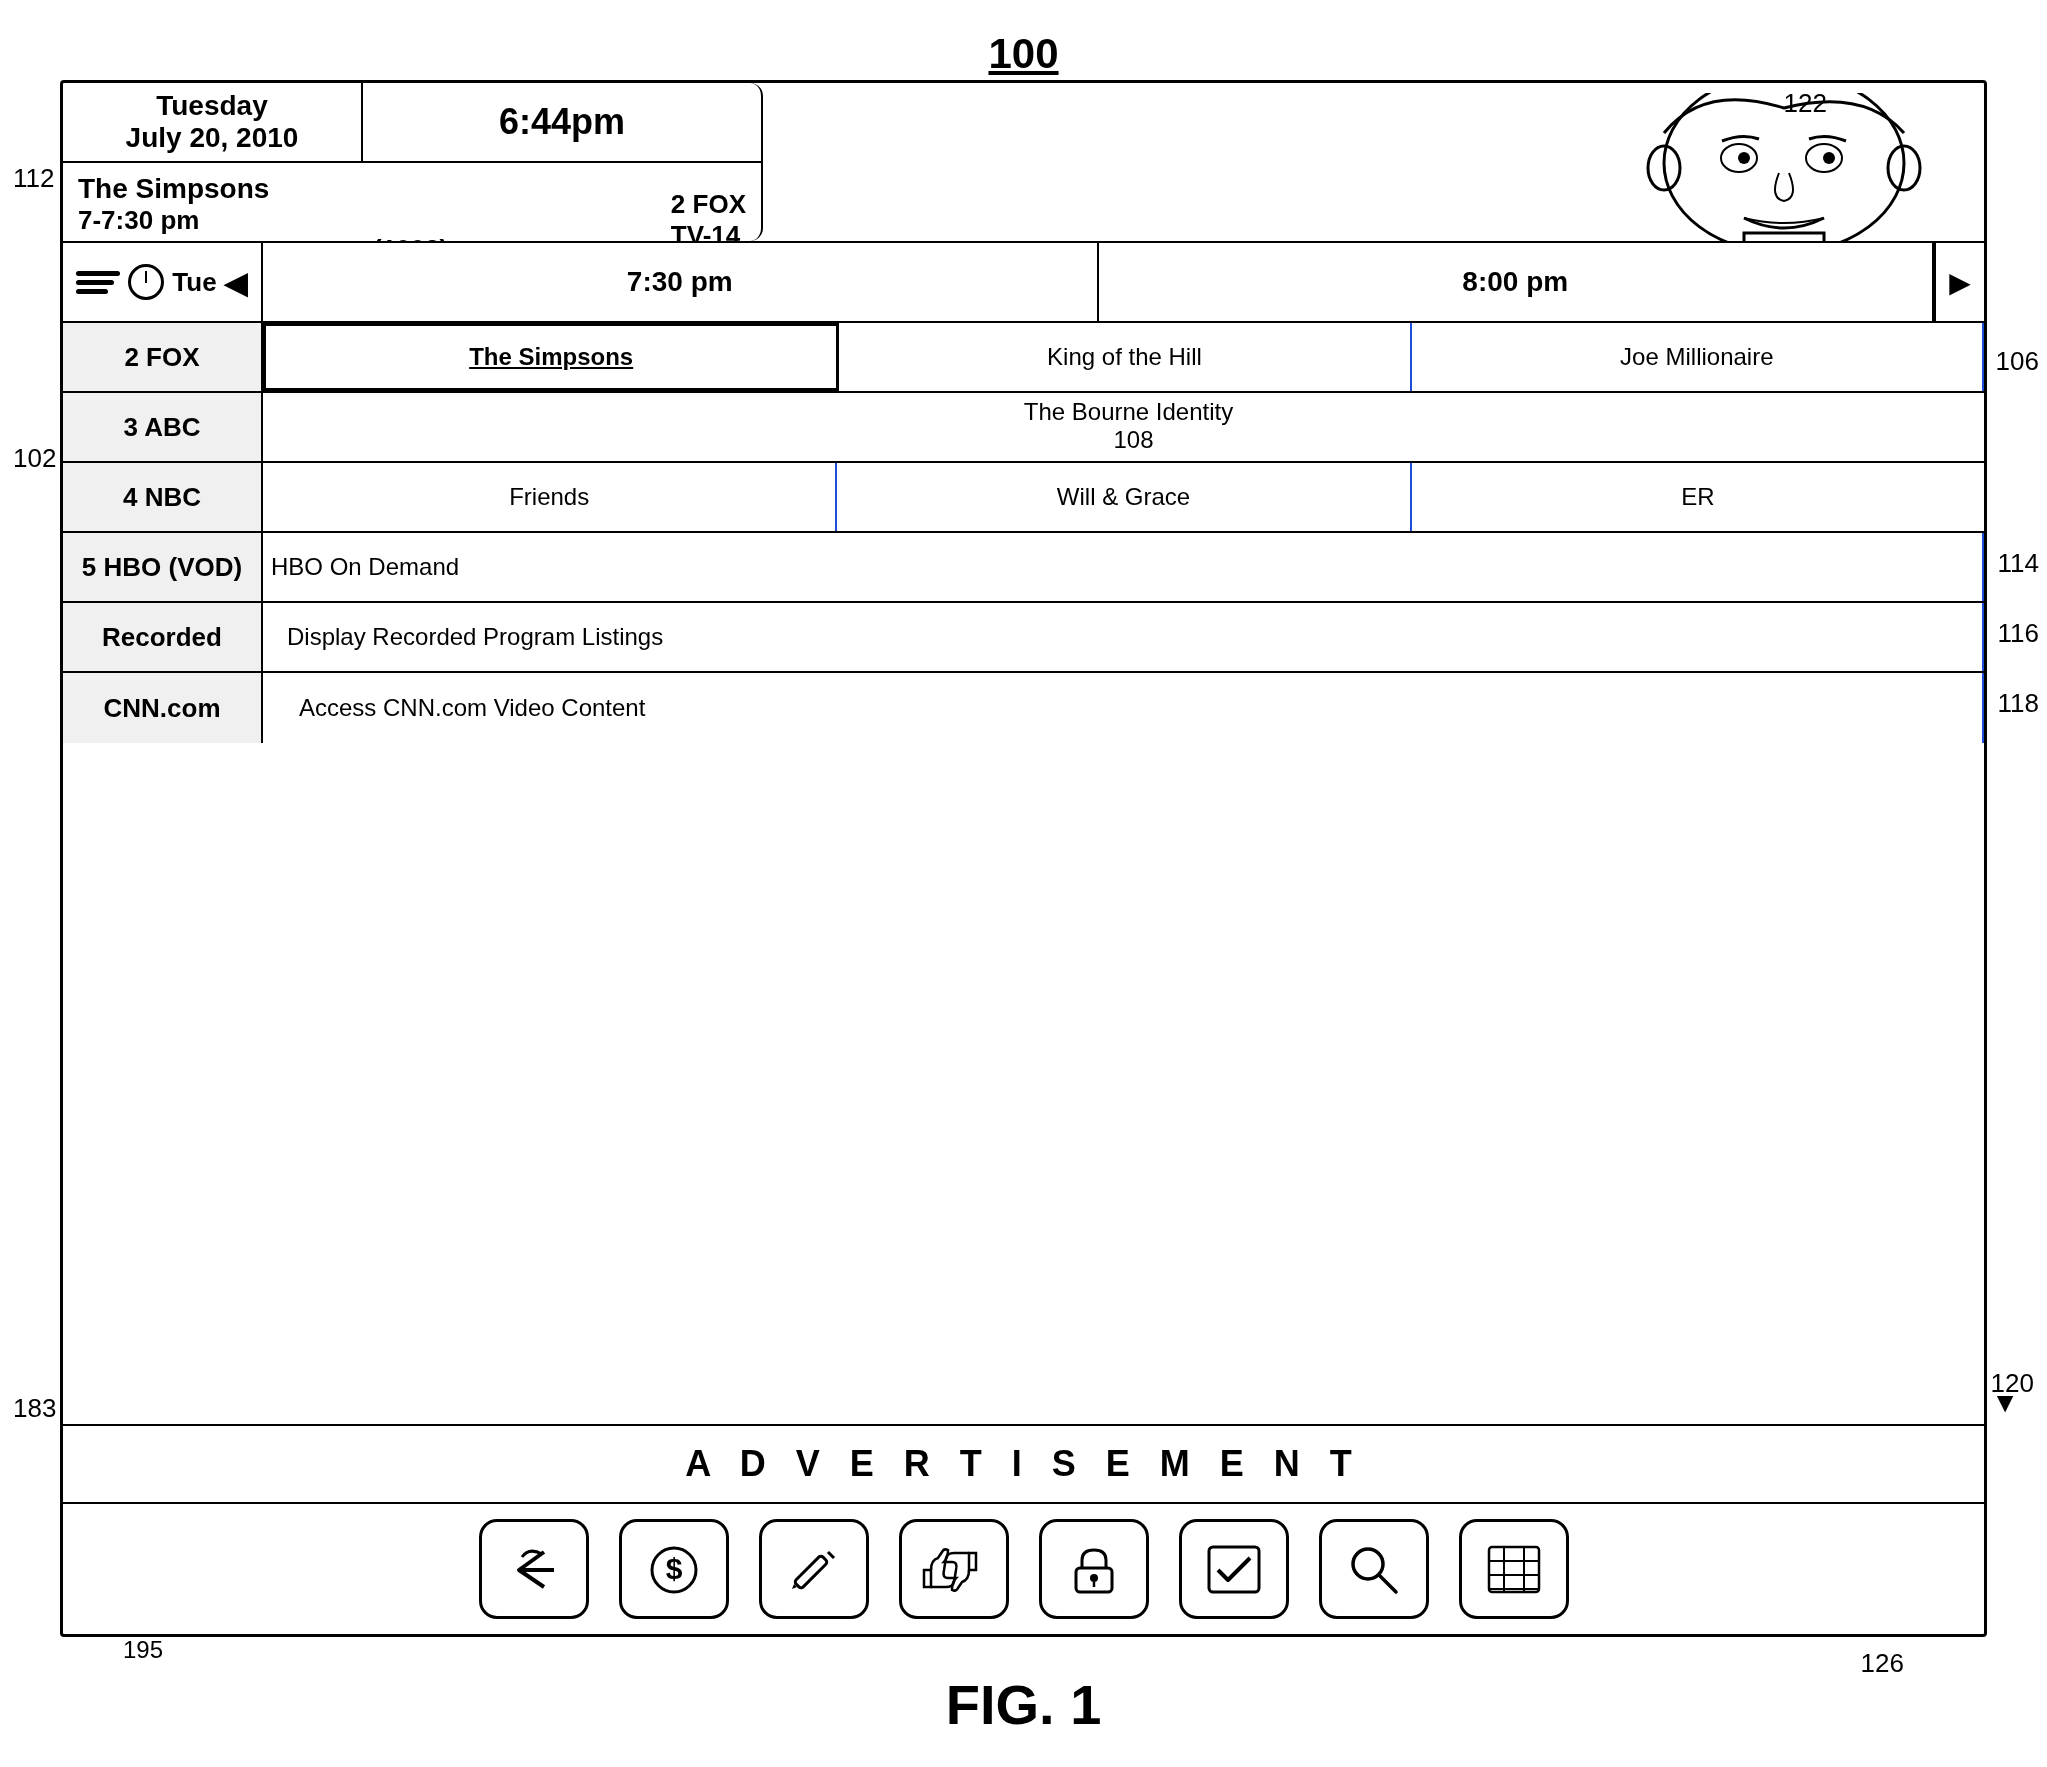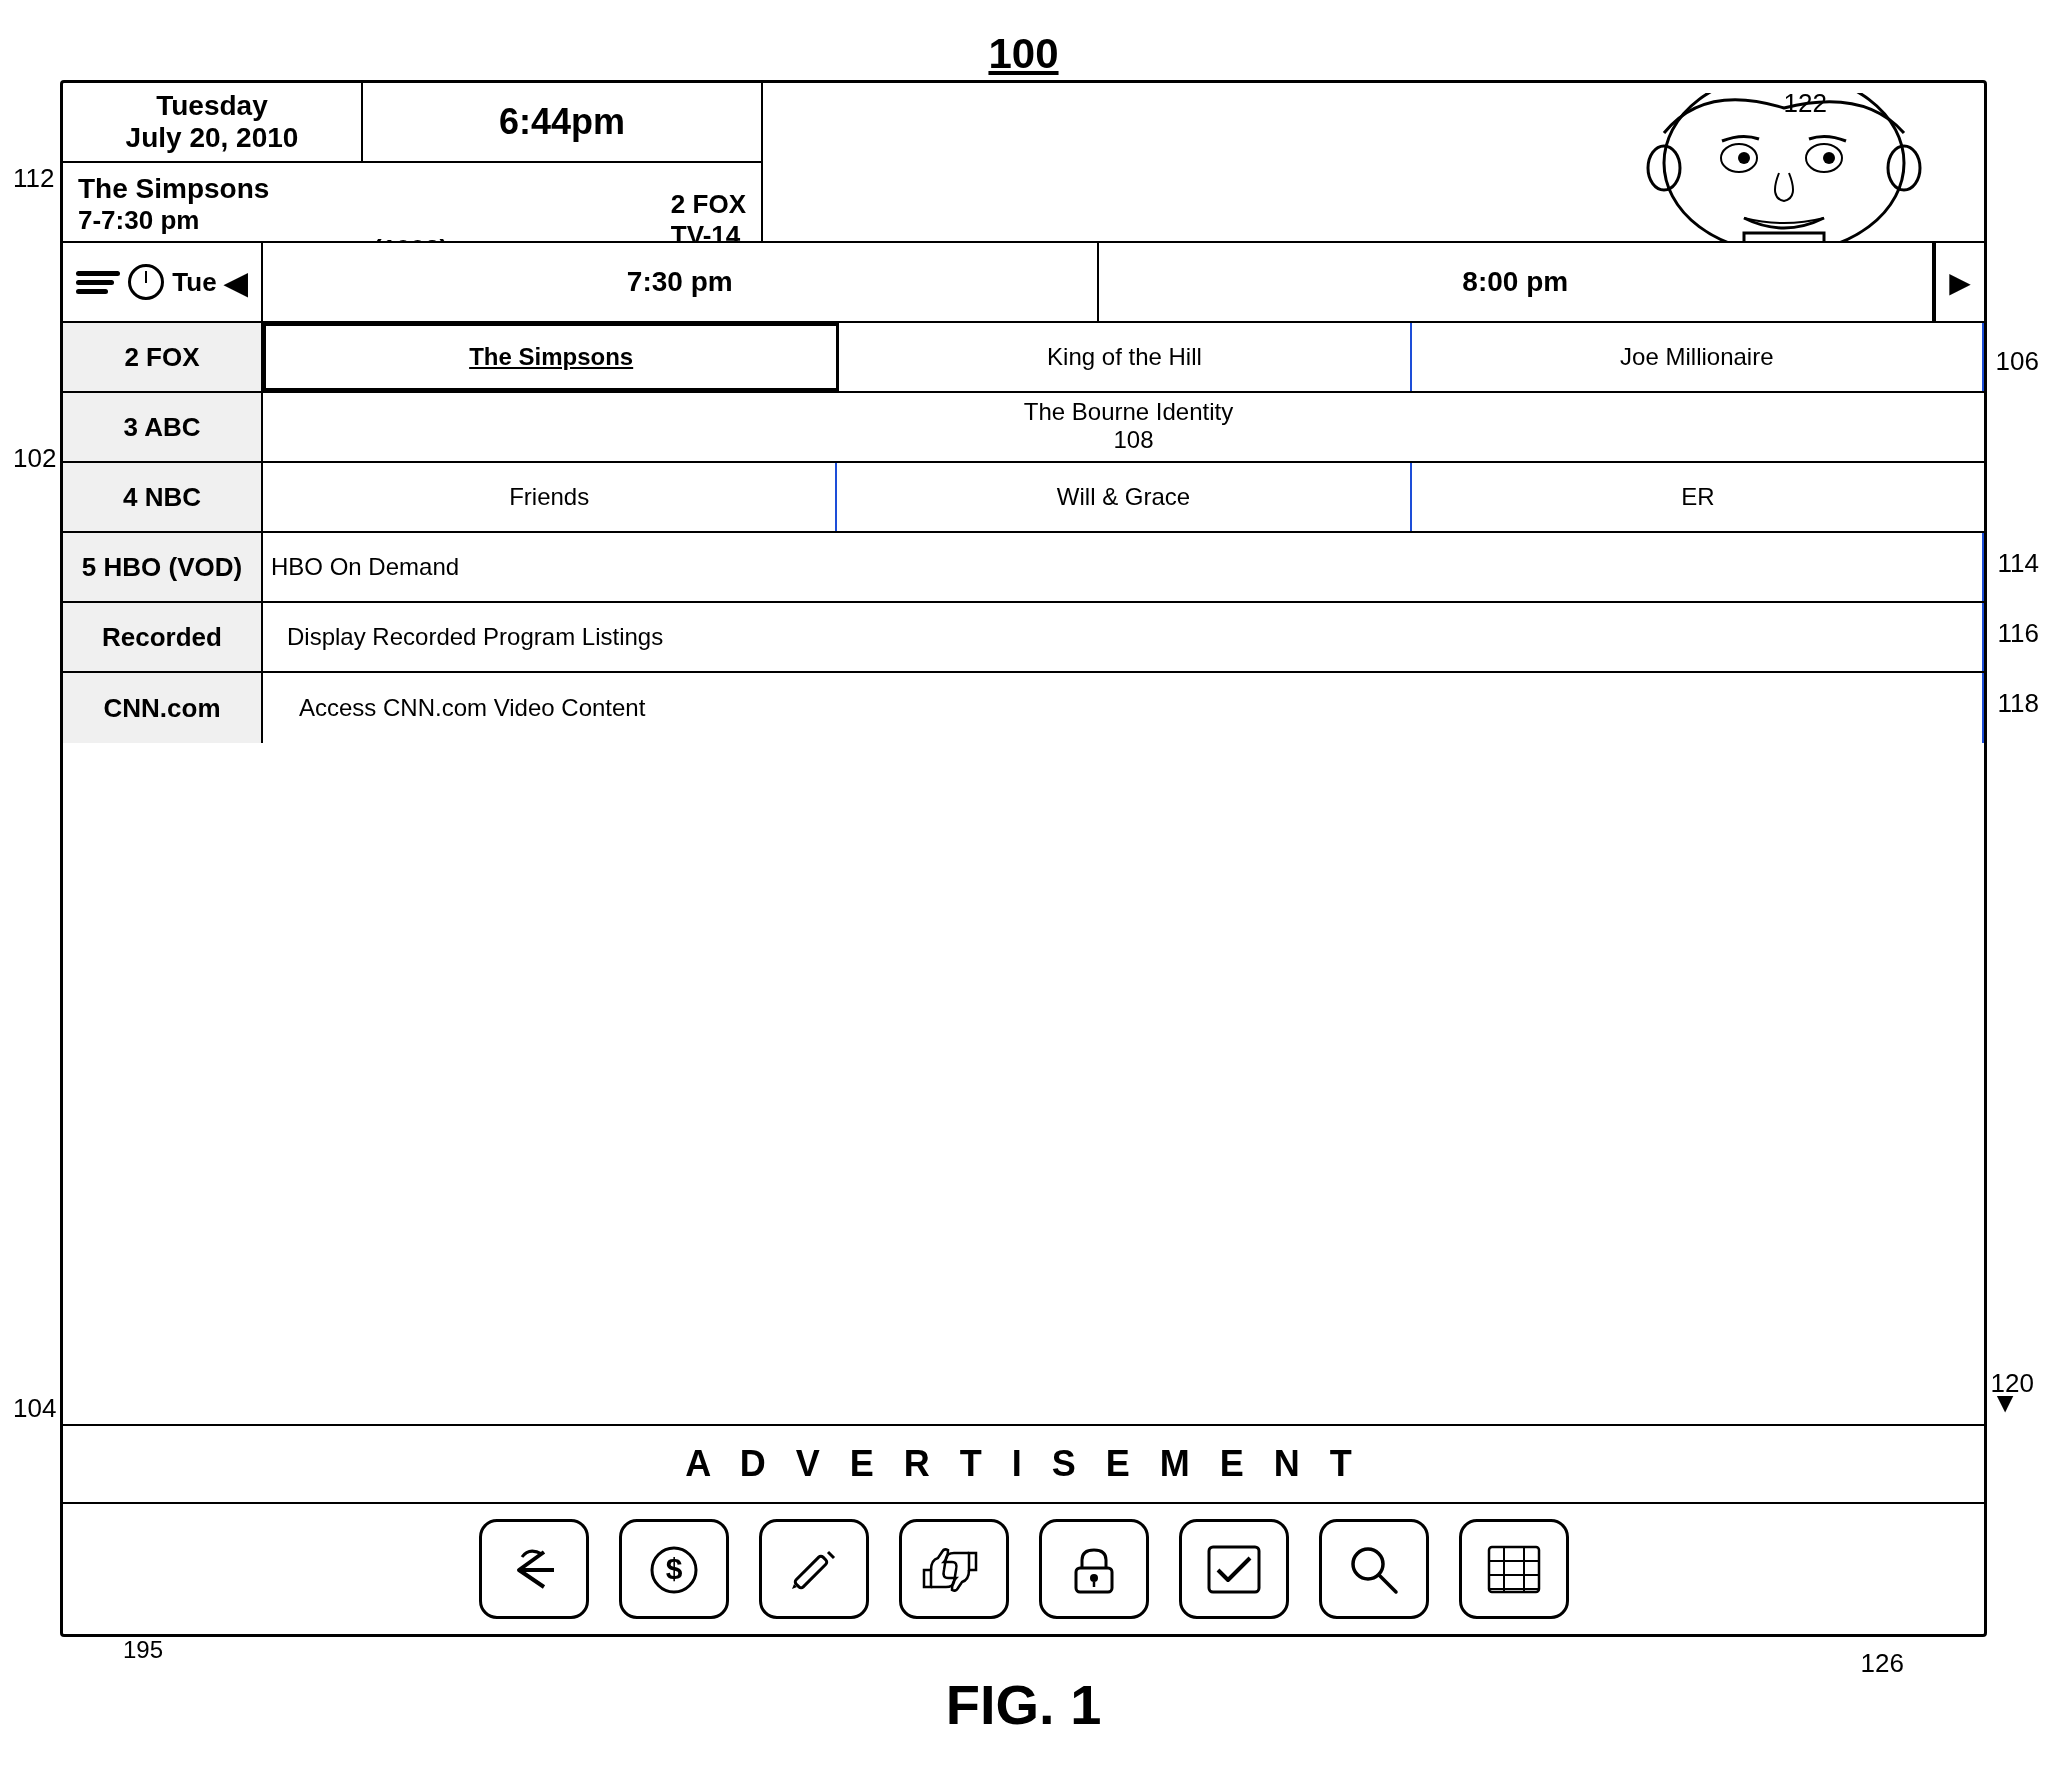--- a/index.html
+++ b/index.html
@@ -36,20 +36,21 @@
       display: flex;
       border-bottom: 2px solid #000;
       height: 160px;
     }
 
     .top-bar-left {
       width: 700px;
       border-right: 2px solid #000;
       display: flex;
       flex-direction: column;
+      border-radius: 13px;
     }
 
     .top-bar-date-time {
       display: flex;
       border-bottom: 2px solid #000;
       height: 80px;
     }
 
     .top-bar-date {
       width: 300px;
@@ -314,21 +315,21 @@
   <div class="page-title">100</div>
 
   <div style="position:absolute; top:88px; right:220px; font-size:26px;">122</div>
 
   <div class="outer-container">
 
     <div style="position:absolute; left:-50px; top:360px; font-size:26px;">102</div>
 
     <div style="position:absolute; left:-50px; top:80px; font-size:26px;">112</div>
 
-    <div style="position:absolute; left:-50px; bottom:210px; font-size:26px;">104</div>
+    <div style="position:absolute; left:-50px; bottom:210px; font-size:26px;">183</div>
 
     <div style="position:absolute; bottom:-45px; right:80px; font-size:26px;">126</div>
 
     <div class="main-content">
 
       <div class="top-bar">
         <div class="top-bar-left">
           <div class="top-bar-date-time">
             <div class="top-bar-date">
               <span style="white-space:pre-line;">Tuesday

